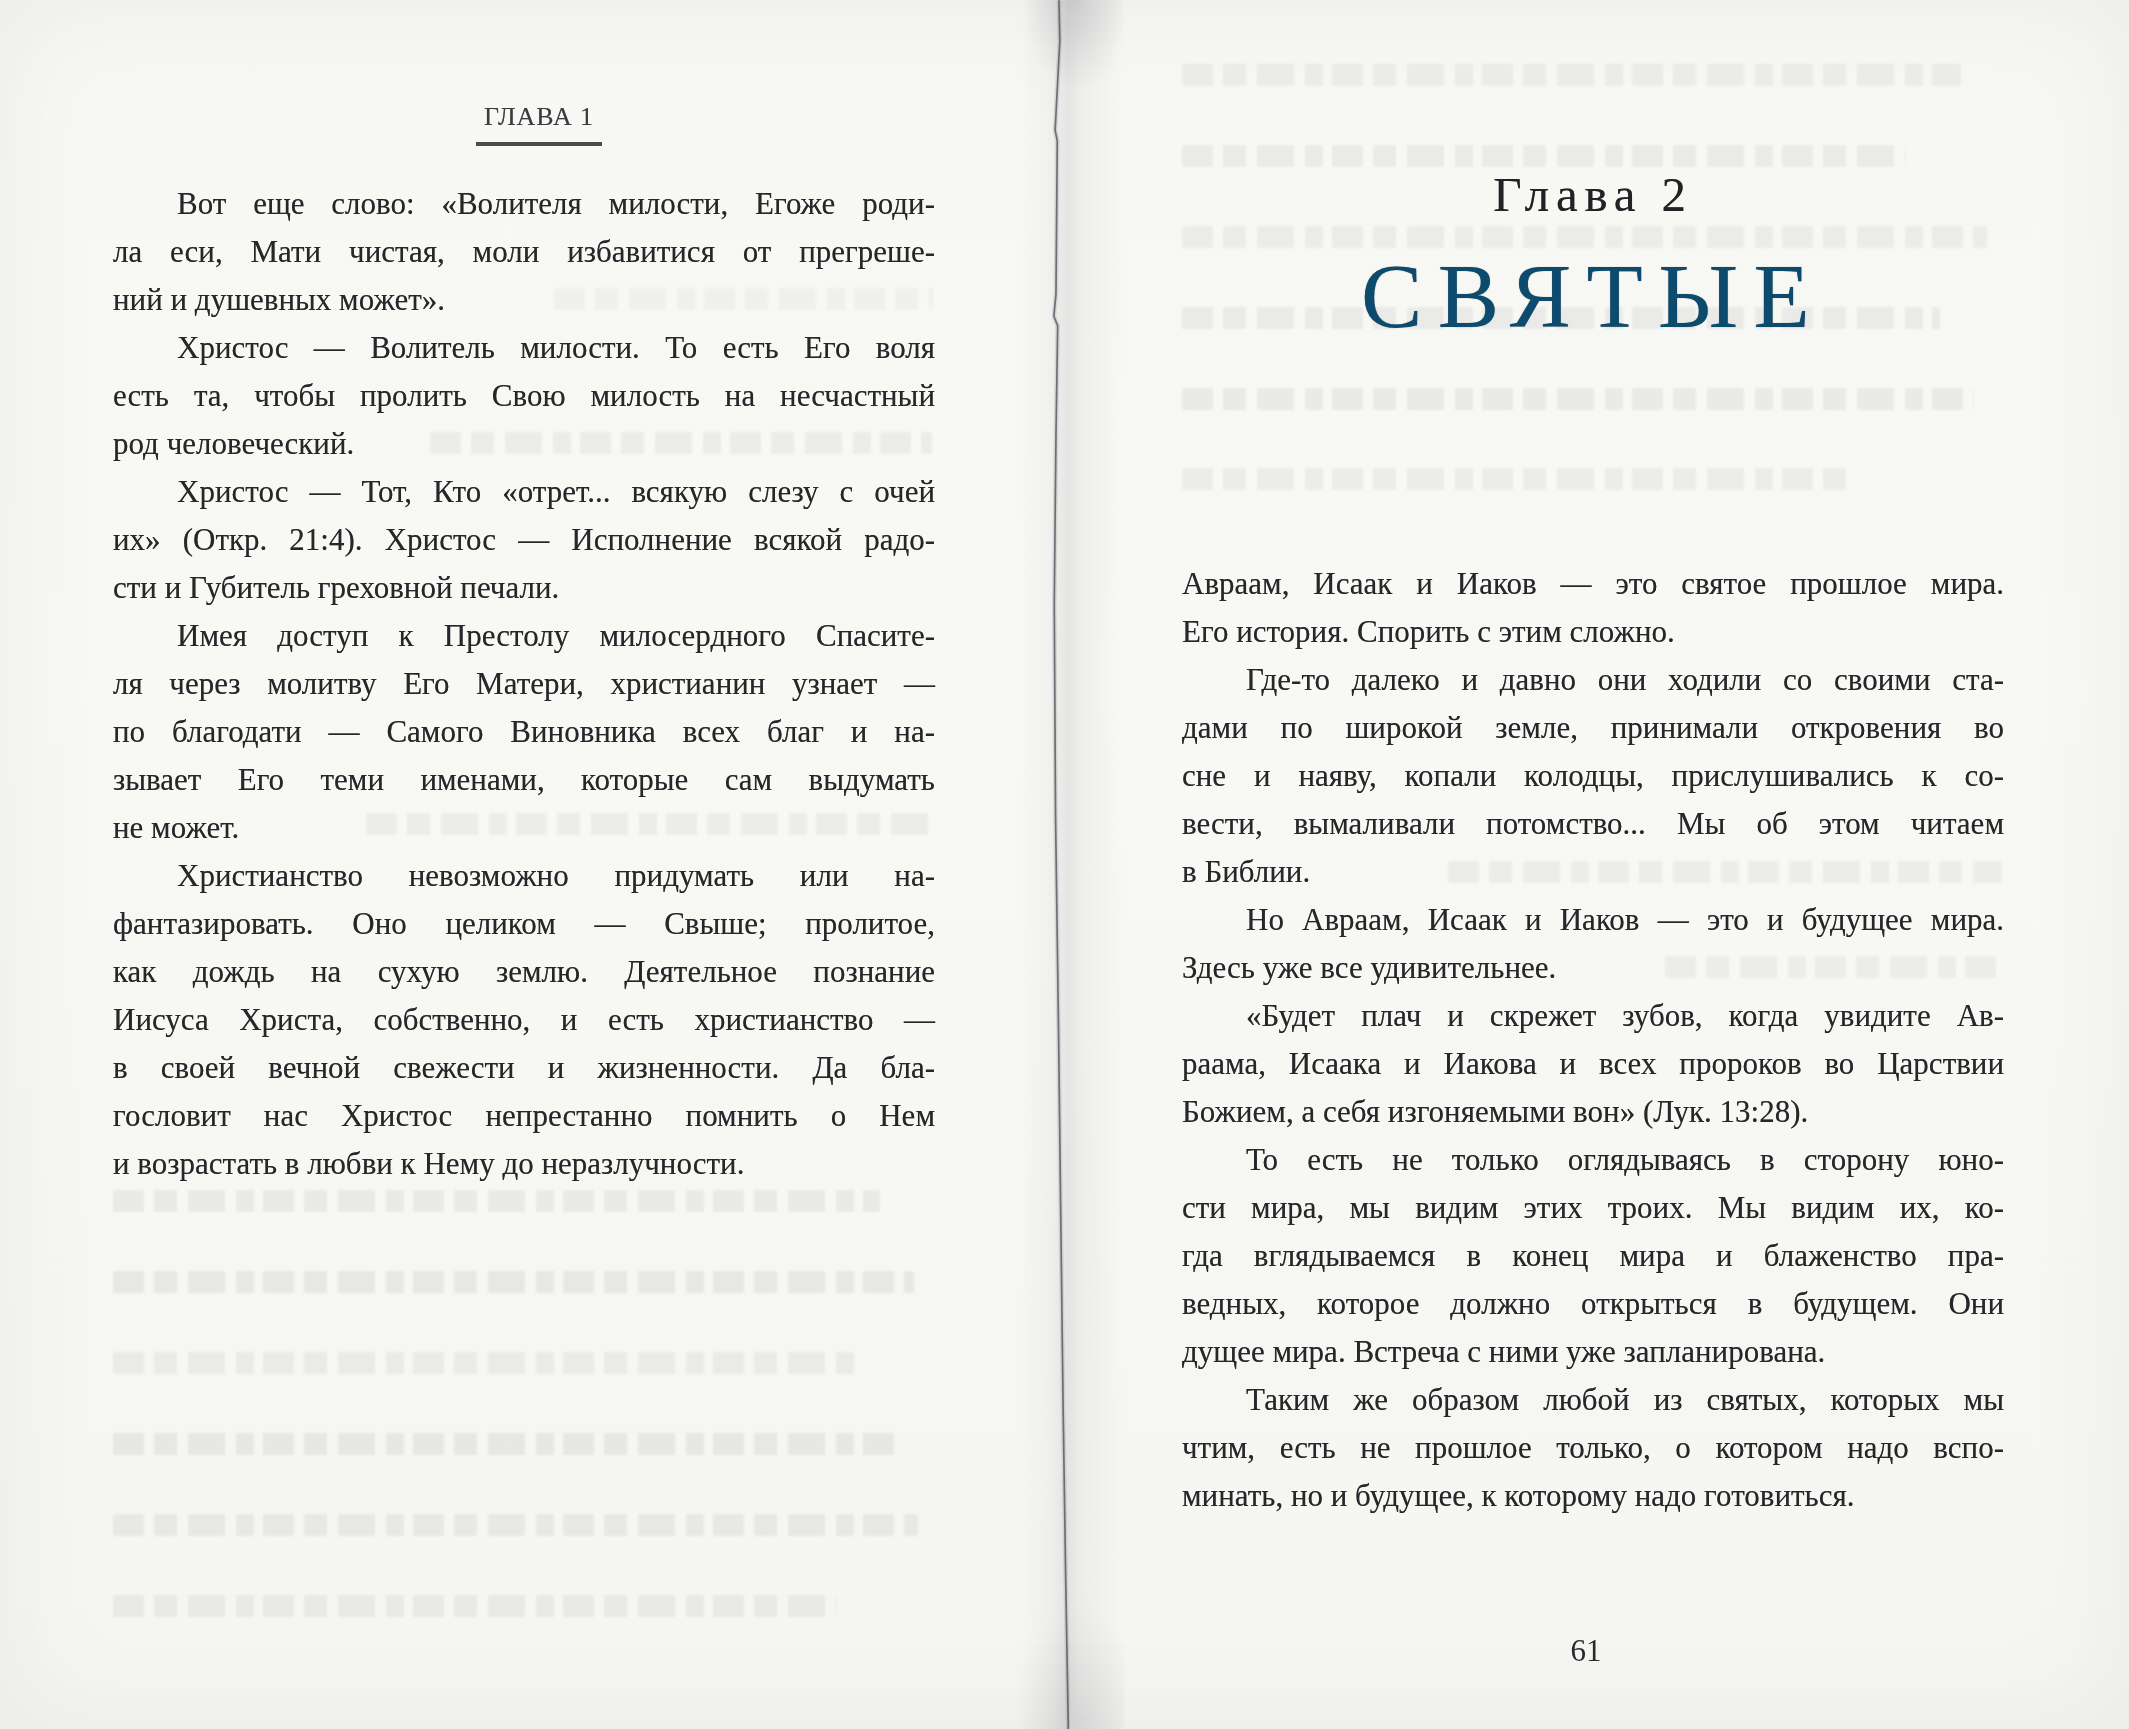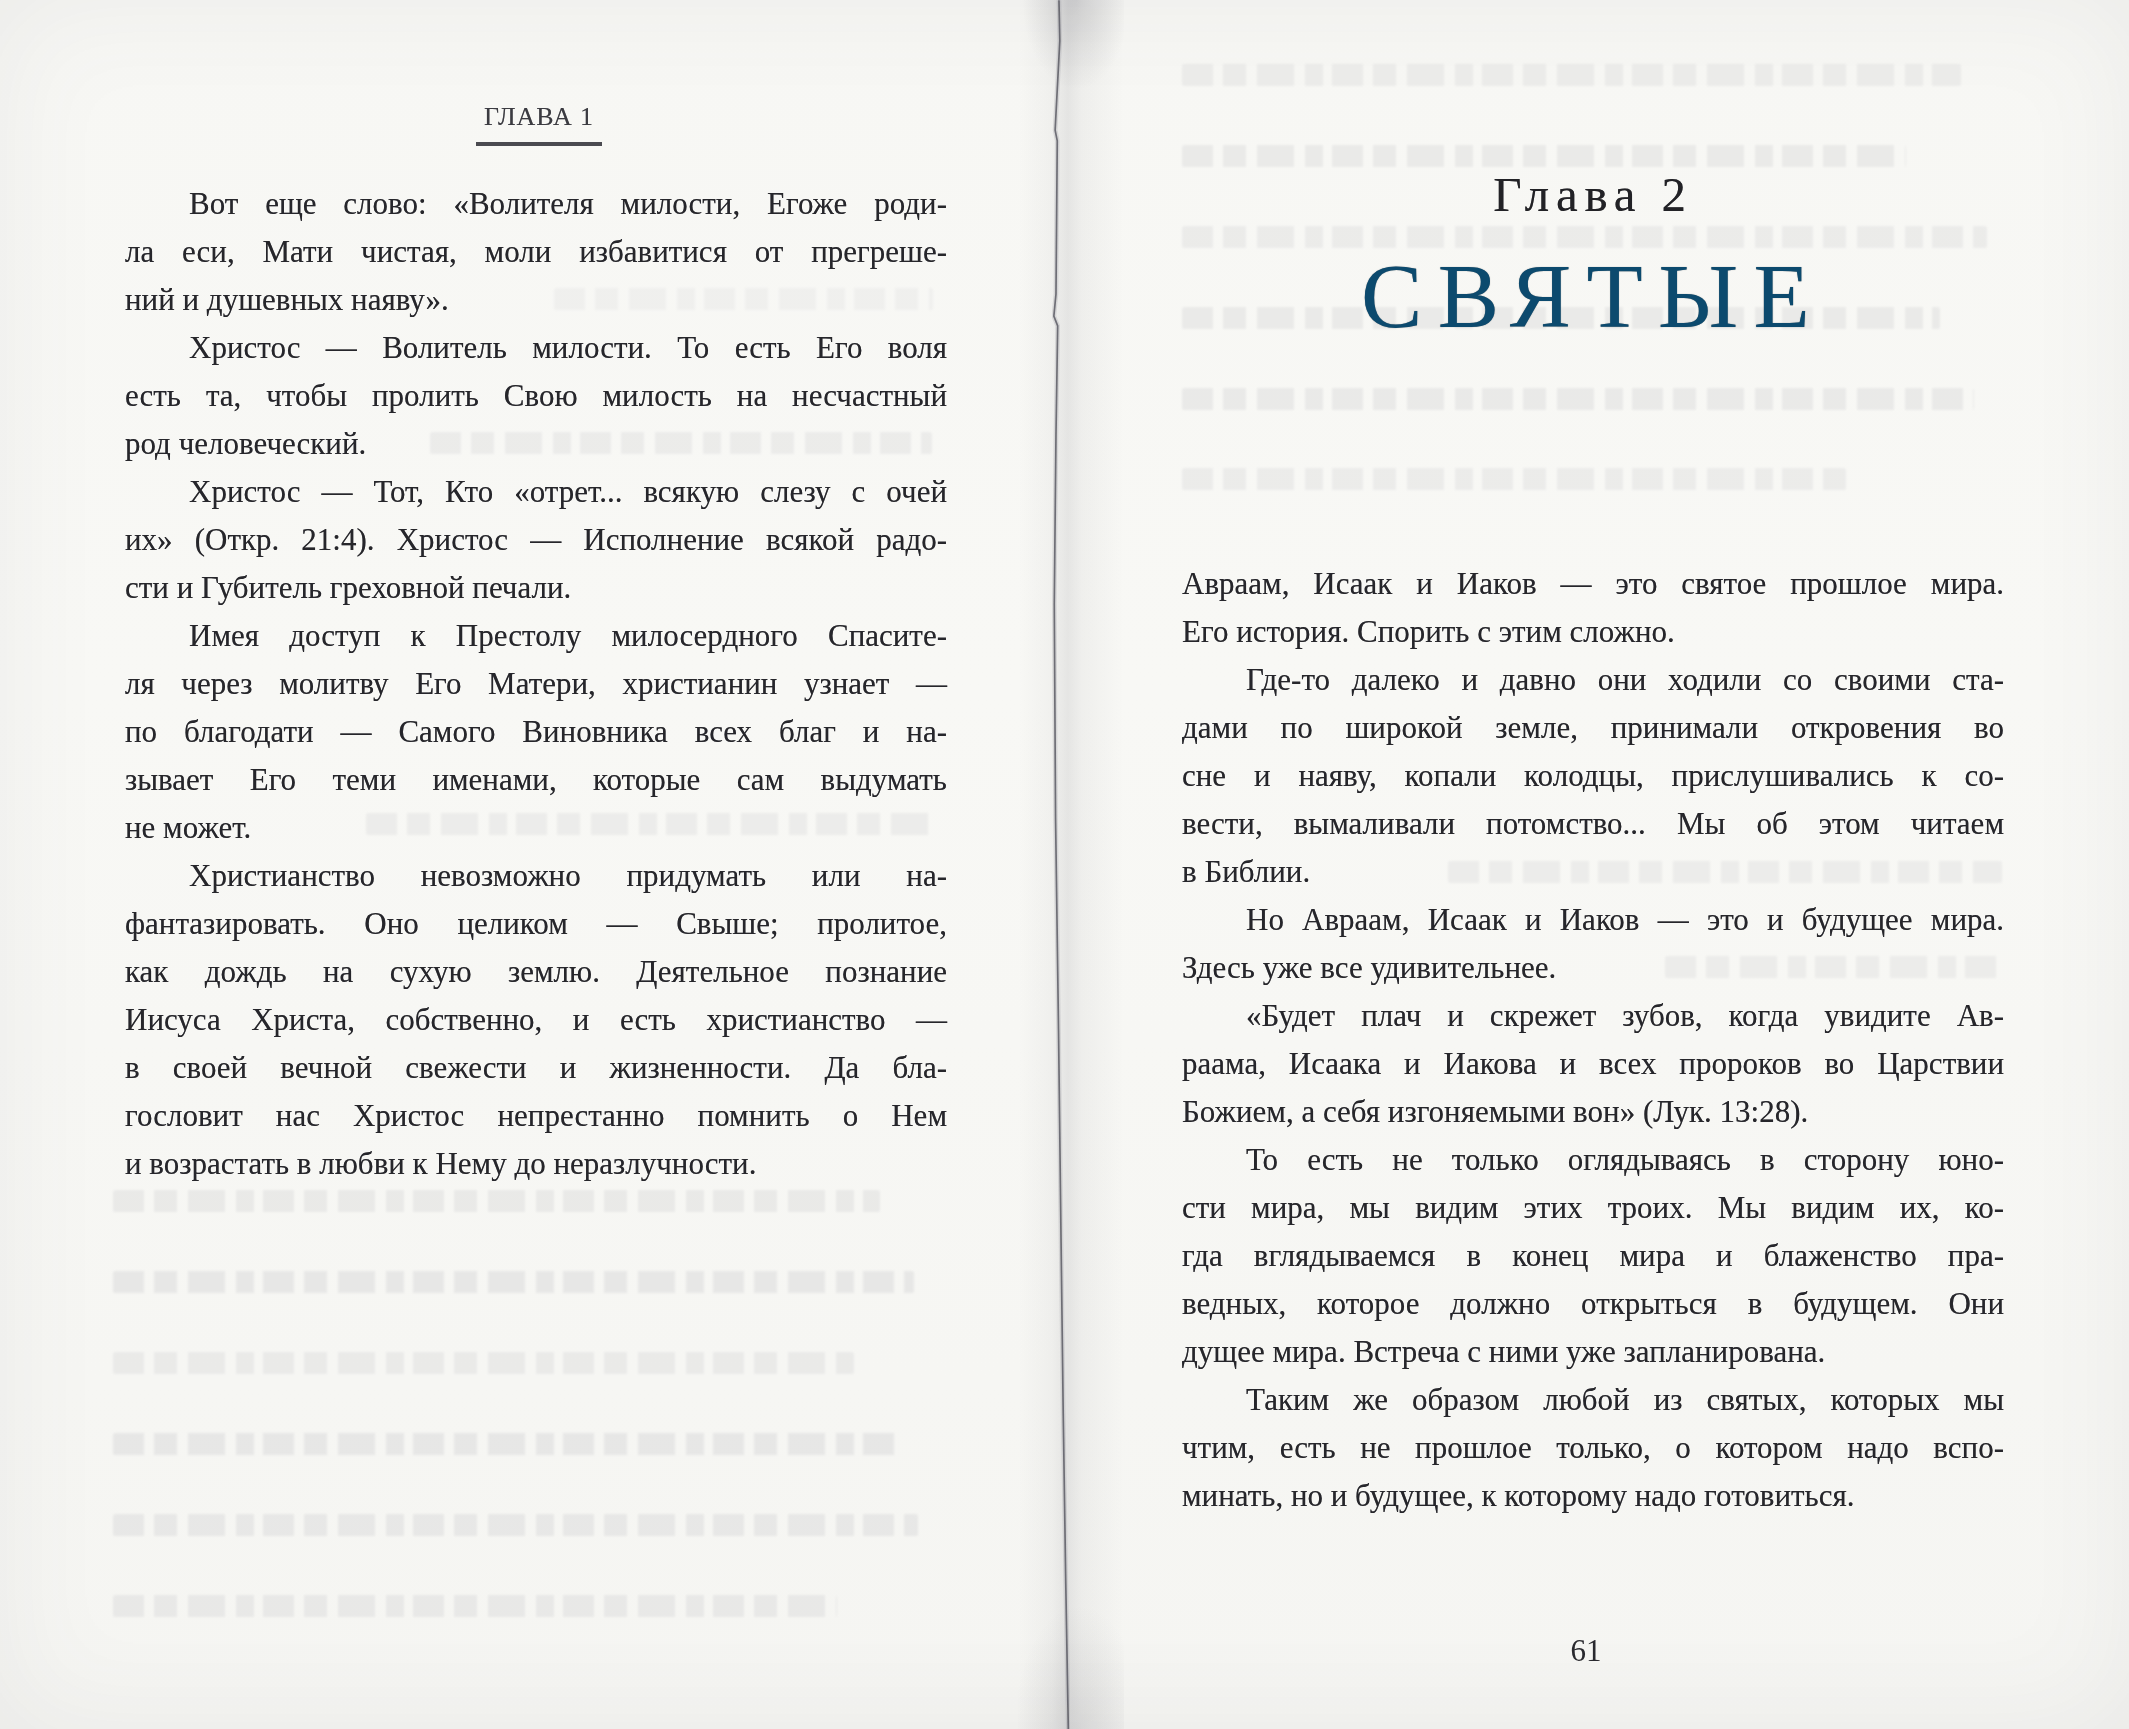--- a/index.html
+++ b/index.html
@@ -59,25 +59,25 @@
         </filter>
       </defs>
     <path d="M2487,0 L2489,95 L2478,305 L2483,330 L2480,690 L2475,742 L2484,765 L2480,1020 L2476,1420 L2479,1920 L2486,2420 L2492,2920 L2497,3320 L2503,3720 L2509,4062" fill="none" stroke="#9b9ba2" stroke-width="11" opacity="0.28" filter="url(#b)"></path>
     <path d="M2487,0 L2489,95 L2478,305 L2483,330 L2480,690 L2475,742 L2484,765 L2480,1020 L2476,1420 L2479,1920 L2486,2420 L2492,2920 L2497,3320 L2503,3720 L2509,4062" fill="none" stroke="#55555e" stroke-width="4" opacity="0.8" filter="url(#b)"></path>
   </svg>
 
   <div>
     <div class="running-header">ГЛАВА 1</div>
     <div class="header-rule"></div>
 
-    <div class="textblock" style="left:125px;top:180px;font-family:Liberation Serif, serif;">
+    <div class="textblock" style="left:113px;top:180px;font-family:Liberation Serif, serif;">
       <div class="para">
         <div class="line j ind">Вот еще слово: «Волителя милости, Егоже роди-</div>
         <div class="line j">ла еси, Мати чистая, моли избавитися от прегреше-</div>
-        <div class="line last">ний и душевных наяву».</div>
+        <div class="line last">ний и душевных может».</div>
       </div>
       <div class="para">
         <div class="line j ind">Христос — Волитель милости. То есть Его воля</div>
         <div class="line j">есть та, чтобы пролить Свою милость на несчастный</div>
         <div class="line last">род человеческий.</div>
       </div>
       <div class="para">
         <div class="line j ind">Христос — Тот, Кто «отрет... всякую слезу с очей</div>
         <div class="line j">их» (Откр. 21:4). Христос — Исполнение всякой радо-</div>
         <div class="line last">сти и Губитель греховной печали.</div>

